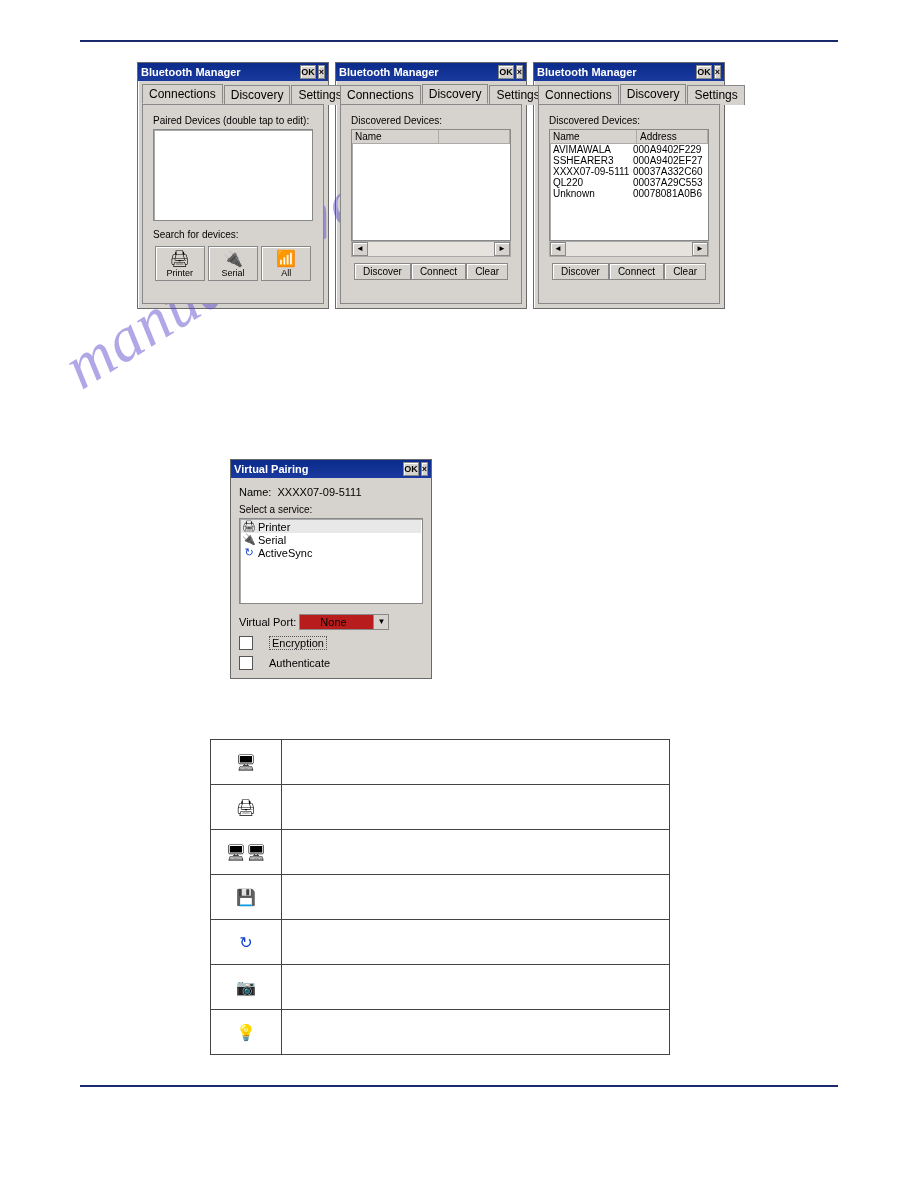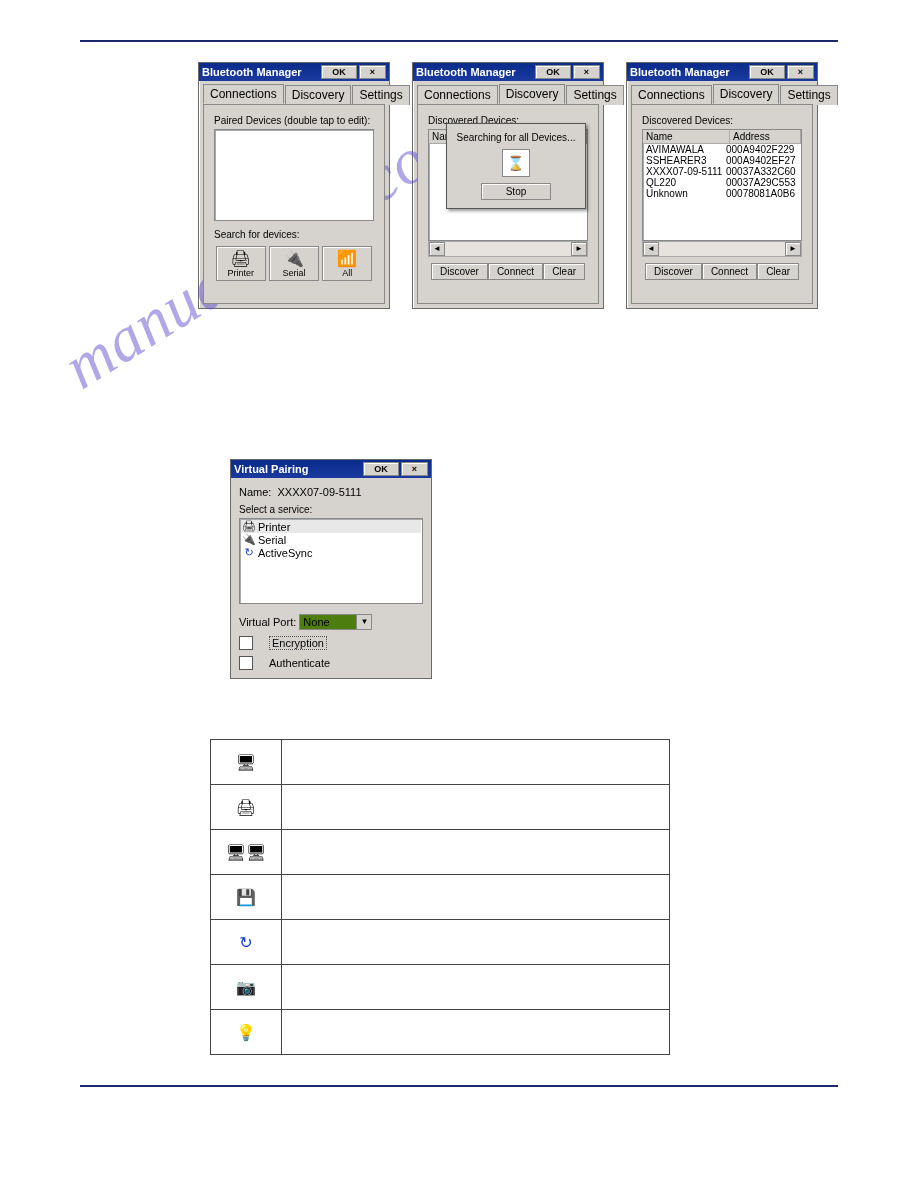--- a/index.html
+++ b/index.html
@@ -19,22 +19,22 @@
   }
   .hr-top, .hr-bottom {
     border: none;
     border-top: 2px solid #1a2a6c;
     margin: 0 0 20px 0;
   }
   .hr-bottom { margin: 30px 0 0 0; }
 
   .windows-row {
     display: flex;
-    gap: 22px;
-    margin-left: 118px;
+    gap: 6px;
+    margin-left: 57px;
   }
   .win {
     width: 190px;
     background: #d6d3ce;
     border: 1px solid #6a6a6a;
     box-shadow: 1px 1px 0 #fff inset;
   }
   .titlebar {
     background: linear-gradient(#0a2b8a,#1a3aa0);
     color: #fff;
@@ -43,21 +43,21 @@
     padding: 2px 3px;
     display: flex;
     align-items: center;
   }
   .titlebar .title { flex: 1; }
   .tbtn {
     background: #d6d3ce;
     color: #000;
     font-weight: bold;
     font-size: 9px;
-    padding: 0 10px;
+    padding: 0 0;
     margin-left: 2px;
     border: 1px solid #888;
     box-shadow: 1px 1px 0 #fff inset;
     line-height: 12px;
     cursor: pointer;
   }
   .tabs {
     display: flex;
     padding: 3px 4px 0 4px;
   }
@@ -200,23 +200,23 @@
     box-shadow: inset 1px 1px 0 #aaa;
     height: 82px;
     font-size: 11px;
     padding: 1px;
   }
   .service-list .item { display: flex; align-items: center; padding: 0 1px; cursor: pointer; }
   .service-list .item.sel { background: #e8e8e8; }
   .sicon { width: 14px; text-align: center; font-size: 11px; margin-right: 2px; }
   .combo {
     border: 1px solid #888;
-    background: #4d7c0f;
+    background: #b91c1c;
     font-size: 11px;
-    padding: 1px 14px 1px 3px;
+    padding: 1px 14px 1px 20px;
     position: relative;
     display: inline-block;
     width: 54px;
     cursor: pointer;
   }
   .combo::after {
     content: "▼";
     position: absolute; right: 0; top: 0; bottom: 0;
     width: 14px;
     background: #d6d3ce;
@@ -311,25 +311,20 @@
         <div class="label">Discovered Devices:</div>
         <div class="listbox" style="height:110px;">
           <div class="table-head">
             <div class="col-name">Name</div>
             <div class="col-addr"></div>
           </div>
         </div>
         <div class="scrollbar-h">
           <div class="scroll-arrow">◄</div>
           <div class="scroll-arrow">►</div>
-        </div>
-        <div class="modal">
-          <div>Searching for all Devices...</div>
-          <div class="hourglass">⌛</div>
-          <div><button class="btn" style="width:70px;">Stop</button></div>
         </div>
         <div class="btn-row">
           <button class="btn">Discover</button>
           <button class="btn">Connect</button>
           <button class="btn">Clear</button>
         </div>
       </div>
     </div>
 
     <div class="win">

